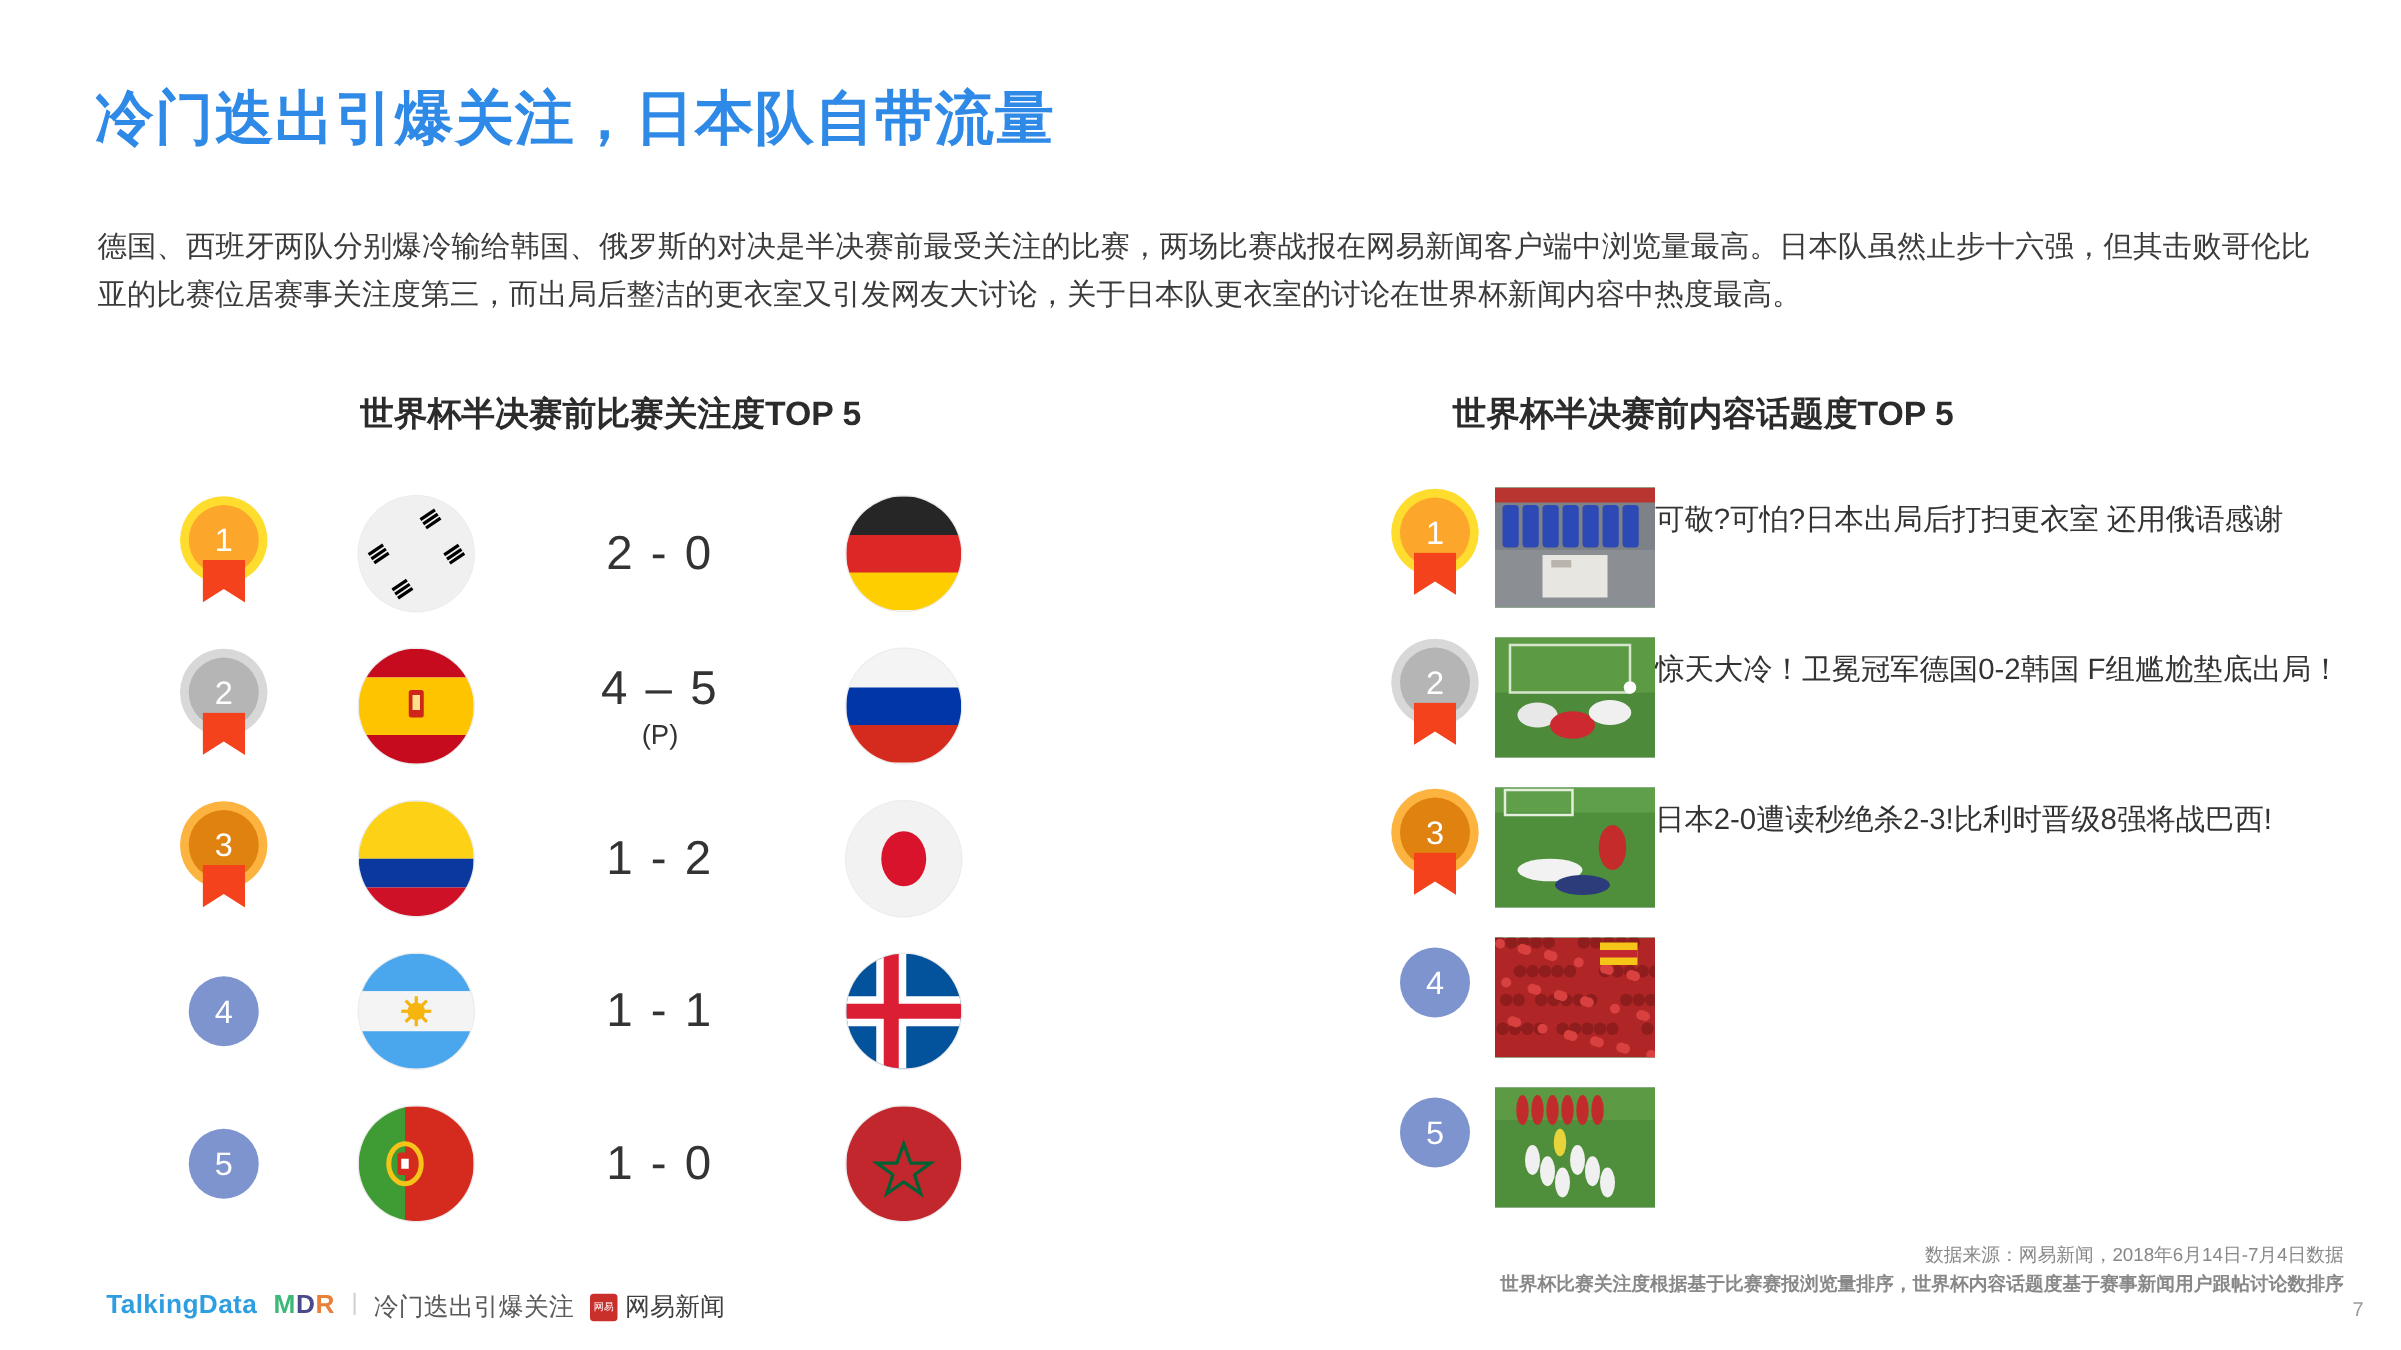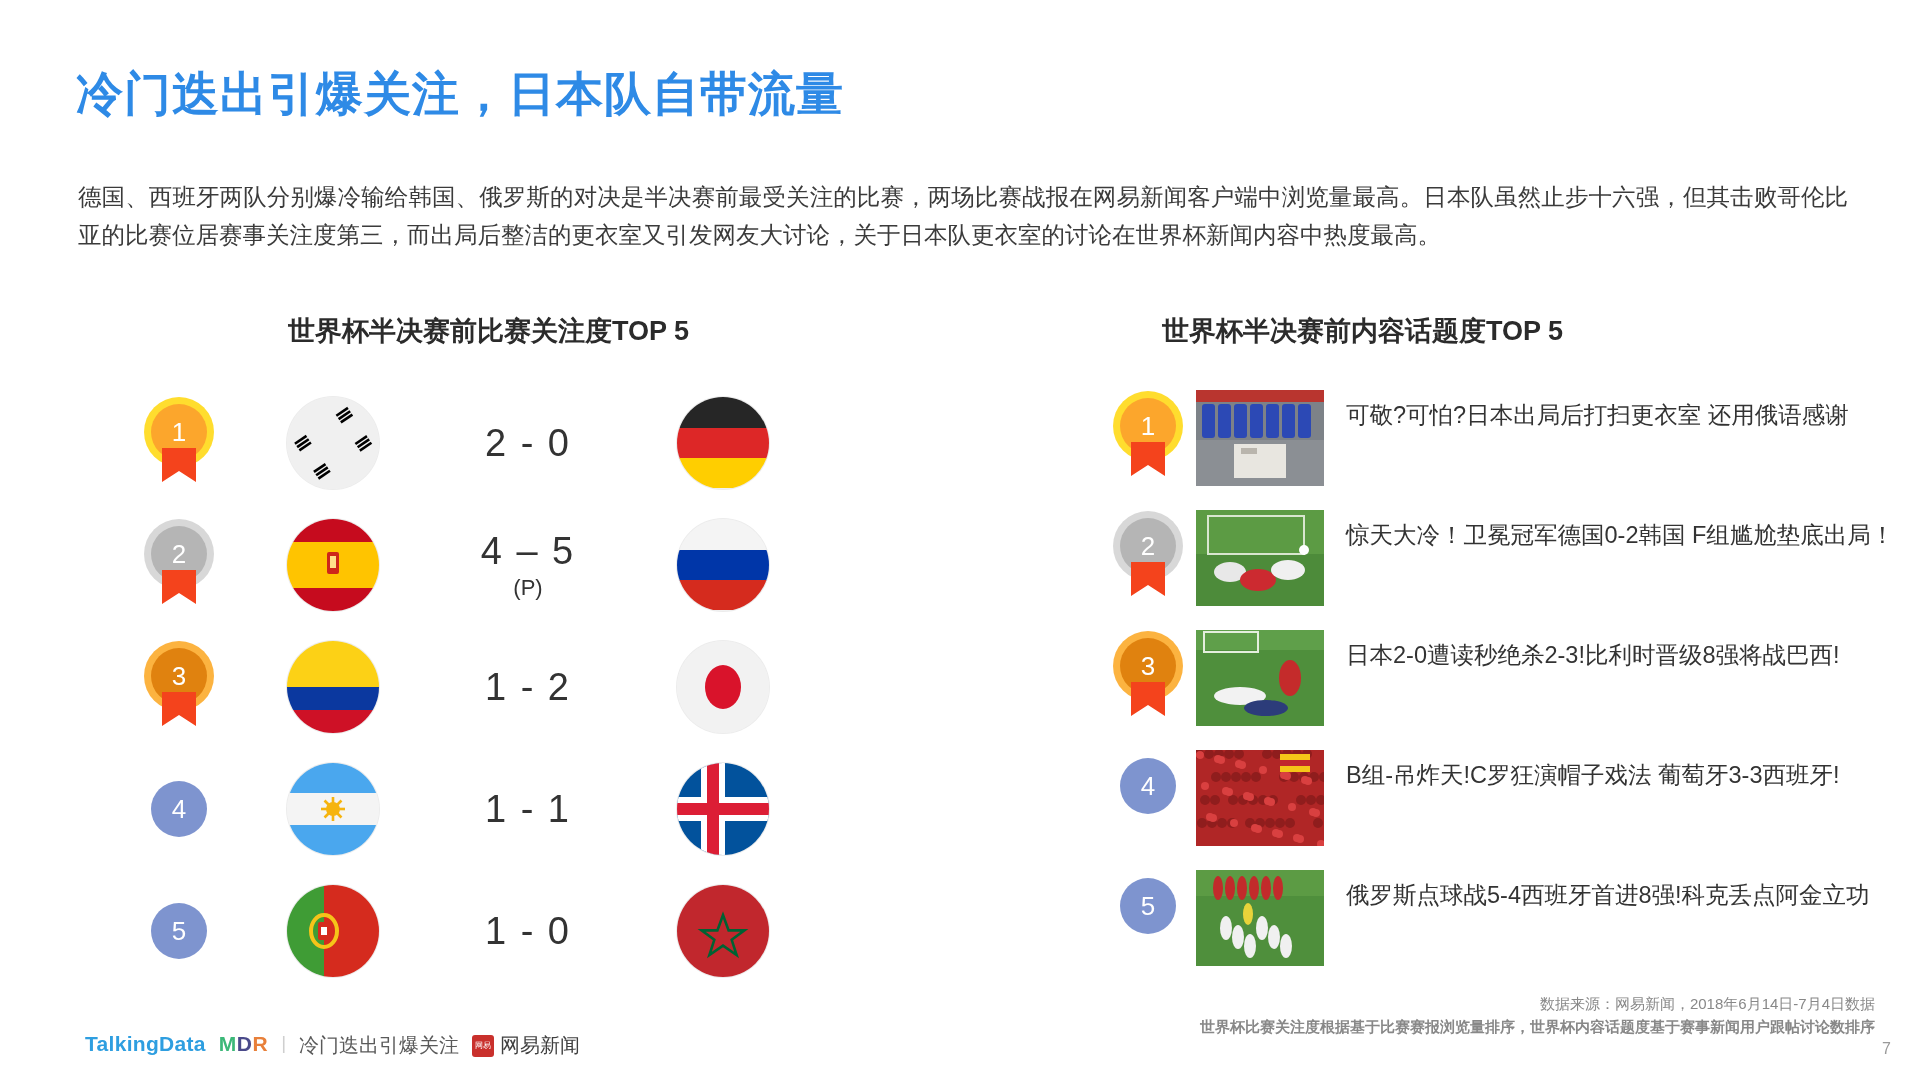--- a/index.html
+++ b/index.html
@@ -73,21 +73,21 @@
 
   
   .topics { position: absolute; left: 1100px; top: 390px; width: 800px; }
   .topic-row { display: flex; align-items: flex-start; height: 120px; }
   .topic-rank { width: 96px; display:flex; justify-content:center; padding-top: 8px; }
   .thumb {
     width: 128px; height: 96px; flex: 0 0 128px; overflow:hidden;
     position: relative; background:#2f6d2f;
   }
   .topic-text {
-    flex: 1; padding-left: 22px; padding-top: 8px;
+    flex: 1; padding-top: 8px;
     font-size: 23.5px; line-height: 35px; color: #333;
   }
 
   
   .src1 {
     position: absolute; right: 46px; top: 995px;
     font-size: 15px; color: #888; white-space: nowrap;
   }
   .src2 {
     position: absolute; right: 46px; top: 1018px;
@@ -423,21 +423,20 @@
               <circle cx="80" cy="83" r="4"></circle>
               <circle cx="109" cy="30" r="4"></circle>
               <circle cx="14" cy="67" r="4"></circle>
               <circle cx="43" cy="14" r="4"></circle>
               <circle cx="72" cy="51" r="4"></circle>
               <circle cx="101" cy="88" r="4"></circle>
             </g>
       <rect x="84" y="4" width="30" height="18" fill="#f5c518"></rect>
             <rect x="84" y="10" width="30" height="6" fill="#c1272d"></rect>
           </svg></div>
-     <div class="topic-text">B组-吊炸天!C罗狂演帽子戏法 葡萄牙3-3西班牙!</div>
       </div>
       <div class="topic-row">
         <div class="topic-rank">
           <div class="plainrank">5</div>
         </div>
      <div class="thumb"><svg width="128" height="96" viewBox="0 0 128 96" preserveAspectRatio="none">
             <rect width="128" height="96" fill="#4f8f3c"></rect>
       <rect width="128" height="26" fill="#5c9b44"></rect>
       <g fill="#c22b2b">
               <ellipse cx="22" cy="18" rx="5" ry="12"></ellipse>
@@ -450,21 +449,20 @@
       <g fill="#f0f0f0">
               <ellipse cx="30" cy="58" rx="6" ry="12"></ellipse>
               <ellipse cx="42" cy="67" rx="6" ry="12"></ellipse>
               <ellipse cx="54" cy="76" rx="6" ry="12"></ellipse>
               <ellipse cx="66" cy="58" rx="6" ry="12"></ellipse>
               <ellipse cx="78" cy="67" rx="6" ry="12"></ellipse>
               <ellipse cx="90" cy="76" rx="6" ry="12"></ellipse>
             </g>
       <ellipse cx="52" cy="44" rx="5" ry="11" fill="#e8d33a"></ellipse>
           </svg></div>
-     <div class="topic-text">俄罗斯点球战5-4西班牙首进8强!科克丢点阿金立功</div>
       </div>
     </div>
 
   <div class="src1">数据来源：网易新闻，2018年6月14日-7月4日数据</div>
   <div class="src2">世界杯比赛关注度根据基于比赛赛报浏览量排序，世界杯内容话题度基于赛事新闻用户跟帖讨论数排序</div>
   <div class="pageno">7</div>
 
   <div class="logos">
     <span class="logo-td">TalkingData</span>
     <span class="logo-mdr"><span class="m">M</span><span class="d">D</span><span class="r">R</span></span>

